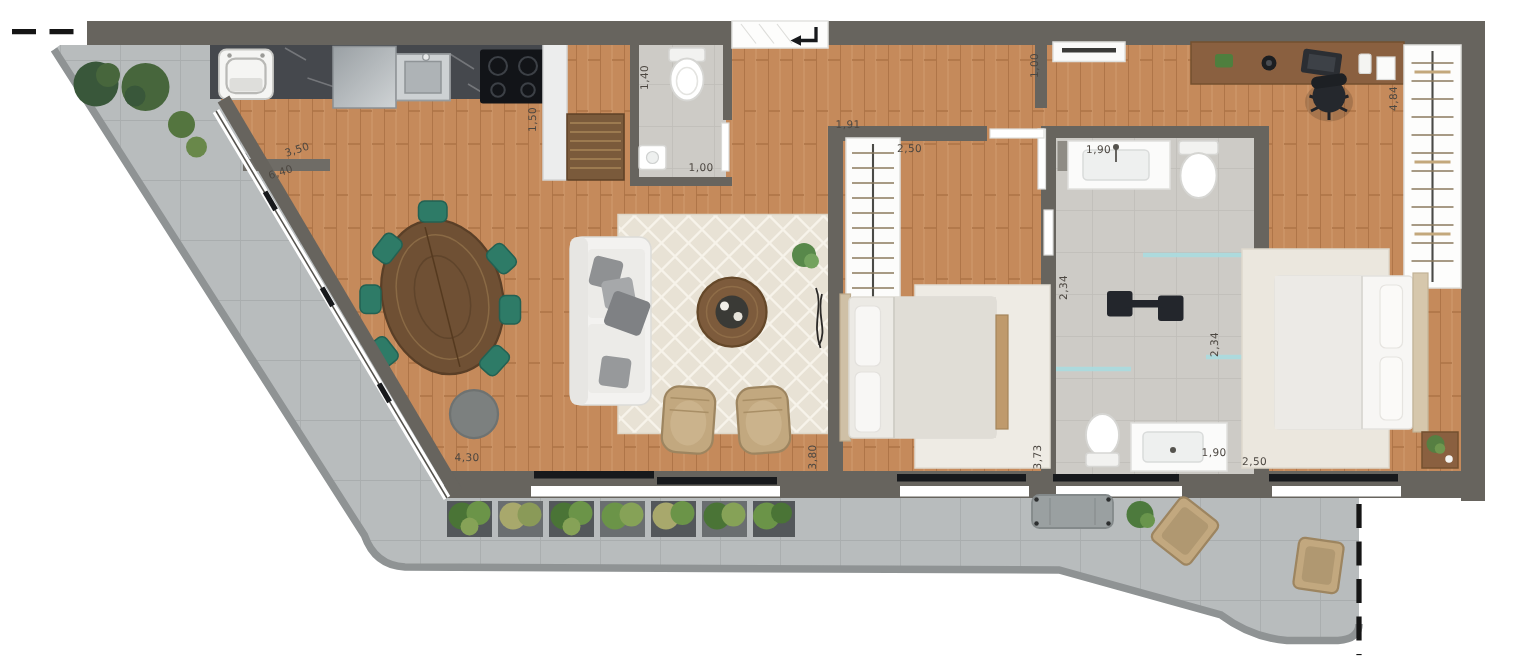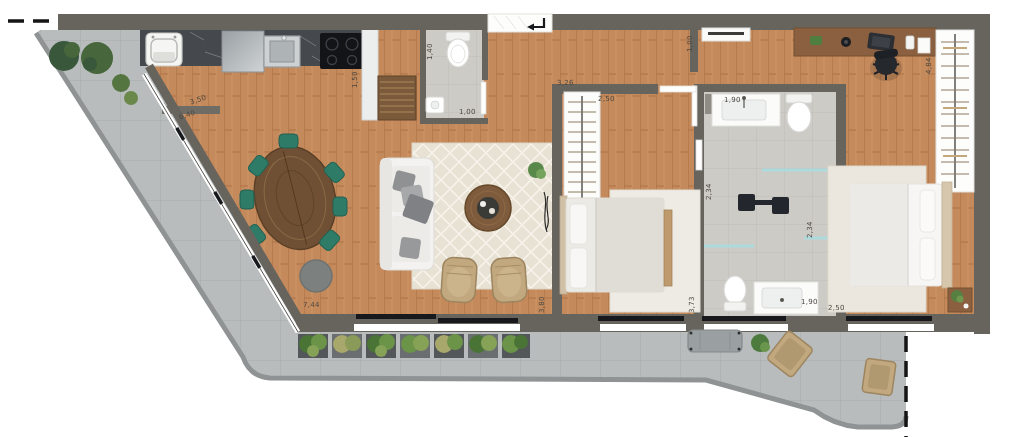--- a/index.html
+++ b/index.html
@@ -415,25 +415,25 @@
     <line x1="8" y1="21" x2="58" y2="21"></line>
     <line x1="906" y1="336" x2="906" y2="437"></line>
   </g>
 </svg>
 
   <span class="dim t18" style="left:190px;top:97px">3,50</span>
   <span class="dim t18" style="left:179px;top:112px">6,40</span>
   <span class="dim v" style="left:352px;top:88px">1,50</span>
   <span class="dim v" style="left:427px;top:60px">1,40</span>
   <span class="dim" style="left:459px;top:109px">1,00</span>
-  <span class="dim" style="left:557px;top:80px">3,26</span>
+  <span class="dim" style="left:557px;top:80px">1,91</span>
   <span class="dim" style="left:598px;top:96px">2,50</span>
   <span class="dim v" style="left:687px;top:52px">1,00</span>
   <span class="dim" style="left:724px;top:97px">1,90</span>
   <span class="dim v" style="left:706px;top:200px">2,34</span>
   <span class="dim v" style="left:807px;top:238px">2,34</span>
   <span class="dim v" style="left:926px;top:74px">4,84</span>
   <span class="dim" style="left:801px;top:299px">1,90</span>
   <span class="dim" style="left:828px;top:305px">2,50</span>
-  <span class="dim" style="left:303px;top:302px">7,44</span>
+  <span class="dim" style="left:303px;top:302px">4,30</span>
   <span class="dim v" style="left:539px;top:313px">3,80</span>
   <span class="dim v" style="left:689px;top:313px">3,73</span>
 </div>
 
 </body></html>

